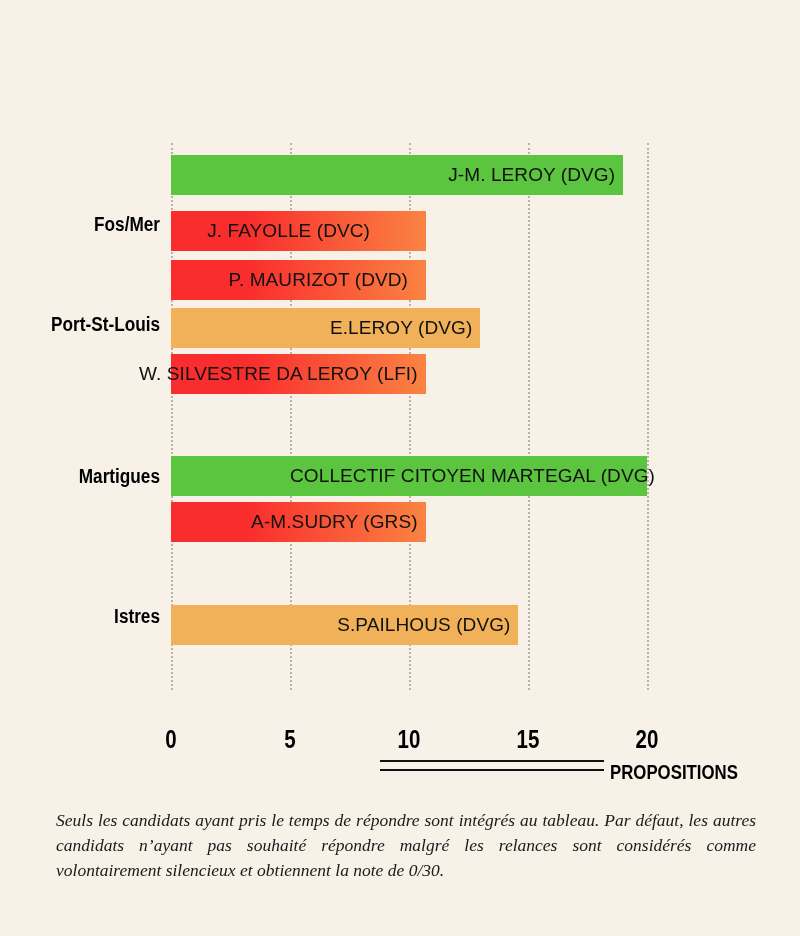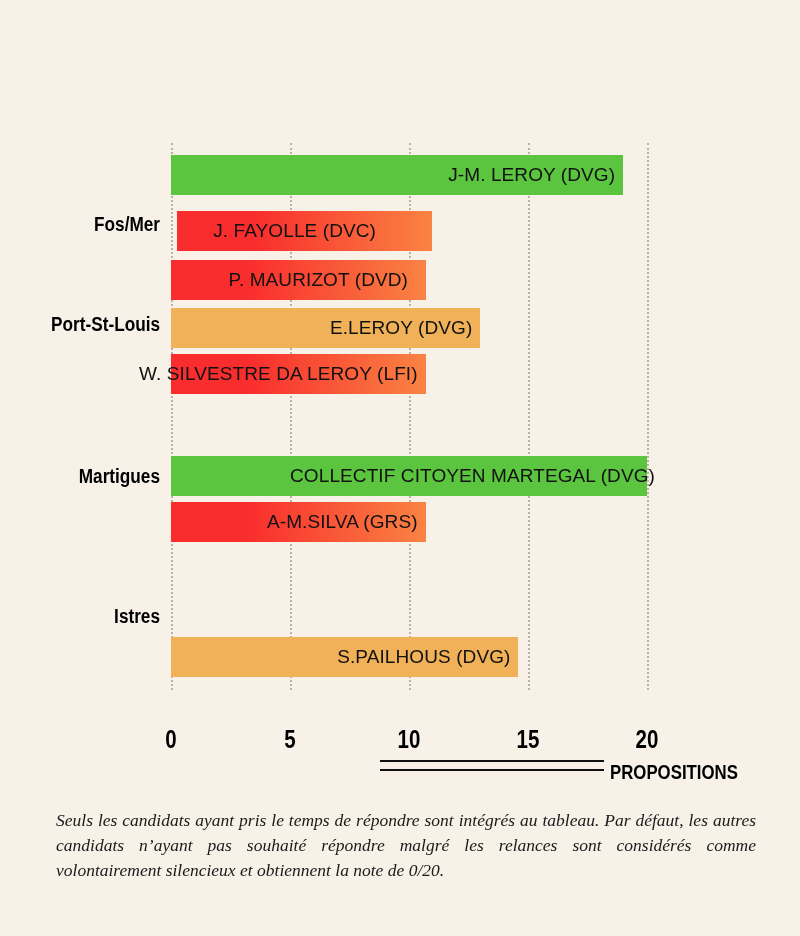--- a/index.html
+++ b/index.html
@@ -168,21 +168,21 @@
   <div id="plot-area">
       <div class="gridline" style="left: 0px;"></div>
       <div class="gridline" style="left: 119px;"></div>
       <div class="gridline" style="left: 238px;"></div>
       <div class="gridline" style="left: 357px;"></div>
       <div class="gridline" style="left: 476px;"></div>
       <div class="bar-row" style="top: 12px; width: 452.2px;">
         <div class="bar green" style="width: 452.2px;"></div>
         <div class="bar-label">J-M. LEROY (DVG)</div>
       </div>
-      <div class="bar-row" style="top: 68px; width: 207px; margin-left: 6px;">
+      <div class="bar-row" style="top: 68px; width: 207px;">
         <div class="bar red" style="width: 254.66px;"></div>
         <div class="bar-label">J. FAYOLLE (DVC)</div>
       </div>
       <div class="bar-row" style="top: 117px; width: 245px;">
         <div class="bar red" style="width: 254.66px;"></div>
         <div class="bar-label">P. MAURIZOT (DVD)</div>
       </div>
       <div class="bar-row" style="top: 165px; width: 309.4px;">
         <div class="bar orange" style="width: 309.4px;"></div>
         <div class="bar-label">E.LEROY (DVG)</div>
@@ -190,36 +190,36 @@
       <div class="bar-row" style="top: 211px; width: 254.66px;">
         <div class="bar red" style="width: 254.66px;"></div>
         <div class="bar-label">W. SILVESTRE DA LEROY (LFI)</div>
       </div>
       <div class="bar-row" style="top: 313px; width: 476px; padding-left: 16px;">
         <div class="bar green" style="width: 476px;"></div>
         <div class="bar-label">COLLECTIF CITOYEN MARTEGAL (DVG)</div>
       </div>
       <div class="bar-row" style="top: 359px; width: 254.66px;">
         <div class="bar red" style="width: 254.66px;"></div>
-        <div class="bar-label">A-M.SILVA (GRS)</div>
-      </div>
-      <div class="bar-row" style="top: 462px; width: 347.48px; margin-top: 32px;">
+        <div class="bar-label">A-M.SUDRY (GRS)</div>
+      </div>
+      <div class="bar-row" style="top: 462px; width: 347.48px;">
         <div class="bar orange" style="width: 347.48px;"></div>
         <div class="bar-label">S.PAILHOUS (DVG)</div>
       </div>
     </div>
 
   <div id="x-ticks">
       <div class="x-tick" style="left: 0px;">0</div>
       <div class="x-tick" style="left: 119px;">5</div>
       <div class="x-tick" style="left: 238px;">10</div>
       <div class="x-tick" style="left: 357px;">15</div>
       <div class="x-tick" style="left: 476px;">20</div>
     </div>
 
   <div id="axis-title-wrap">
     <div id="axis-rule"></div>
     <div id="axis-title">PROPOSITIONS</div>
   </div>
 
-  <div id="footnote">Seuls les candidats ayant pris le temps de répondre sont intégrés au tableau. Par défaut, les autres candidats n’ayant pas souhaité répondre malgré les relances sont considérés comme volontairement silencieux et obtiennent la note de 0/20.</div>
+  <div id="footnote">Seuls les candidats ayant pris le temps de répondre sont intégrés au tableau. Par défaut, les autres candidats n’ayant pas souhaité répondre malgré les relances sont considérés comme volontairement silencieux et obtiennent la note de 0/30.</div>
 
 </div>
 
 </body></html>

